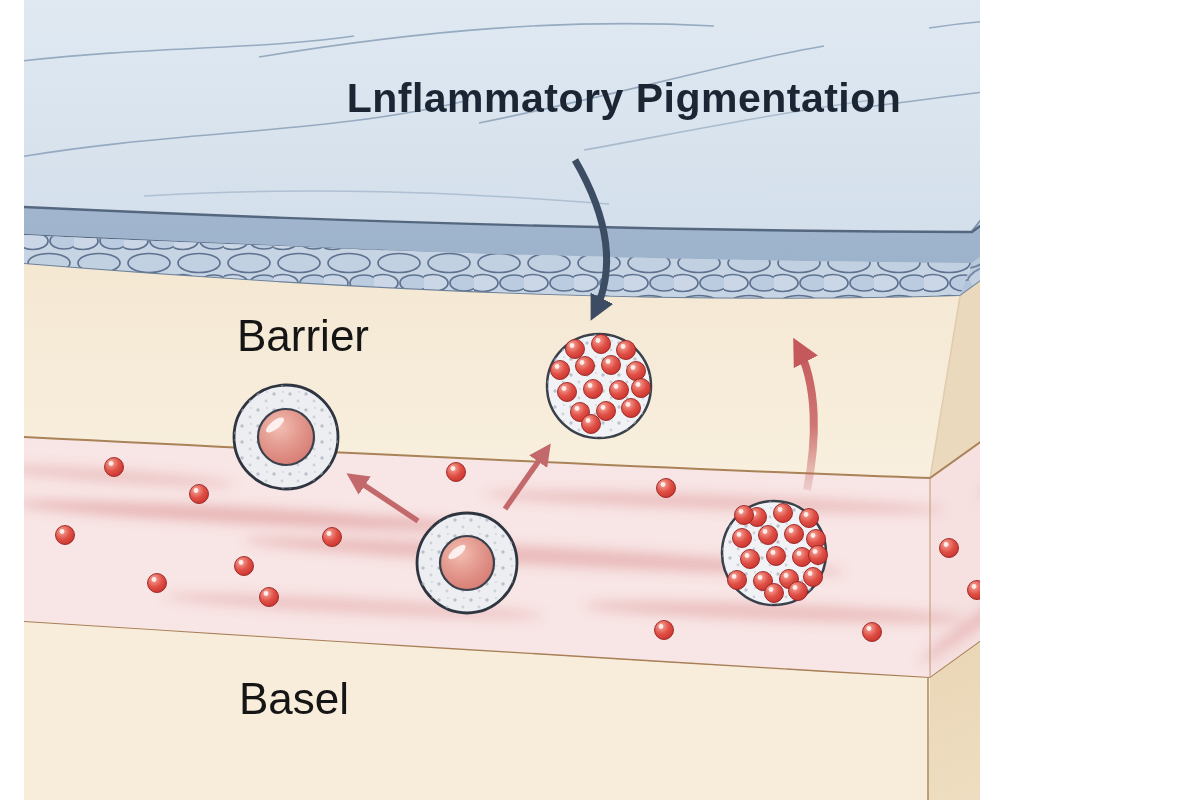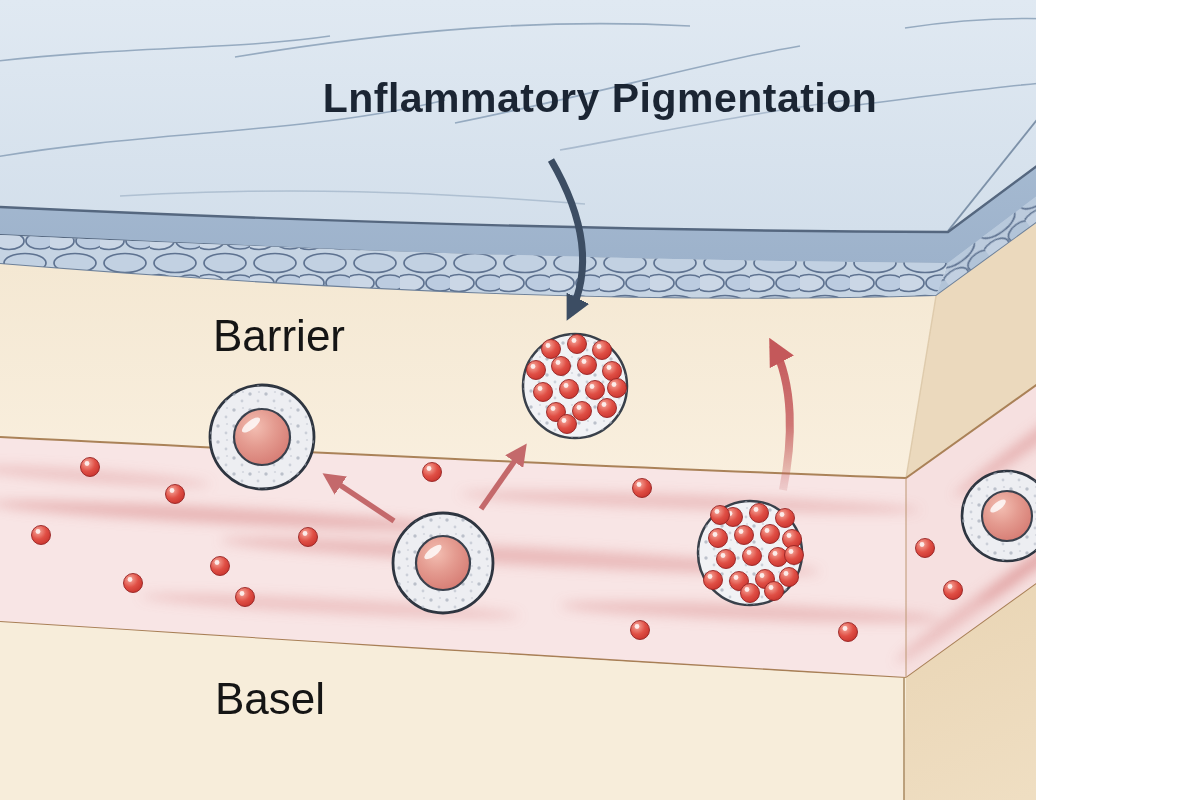--- a/index.html
+++ b/index.html
@@ -1,16 +1,16 @@
 <!DOCTYPE html>
 <html><head>
 <meta charset="utf-8">
 <style>
   html,body{margin:0;padding:0;background:#fff;}
-  .stage{width:1036px;height:800px;overflow:hidden;position:relative;font-family:"Liberation Sans",sans-serif;}
+  .stage{width:956px;height:800px;overflow:hidden;position:relative;font-family:"Liberation Sans",sans-serif;margin-left:24px;}
   svg{display:block;}
   text{font-family:"Liberation Sans","DejaVu Sans",sans-serif;}
 </style>
 </head>
 <body>
 
 <div class="stage">
 <svg width="1200" height="800" viewBox="0 0 1200 800">
   <defs>
     <linearGradient id="gSurf" x1="0" y1="0" x2="0" y2="1">

